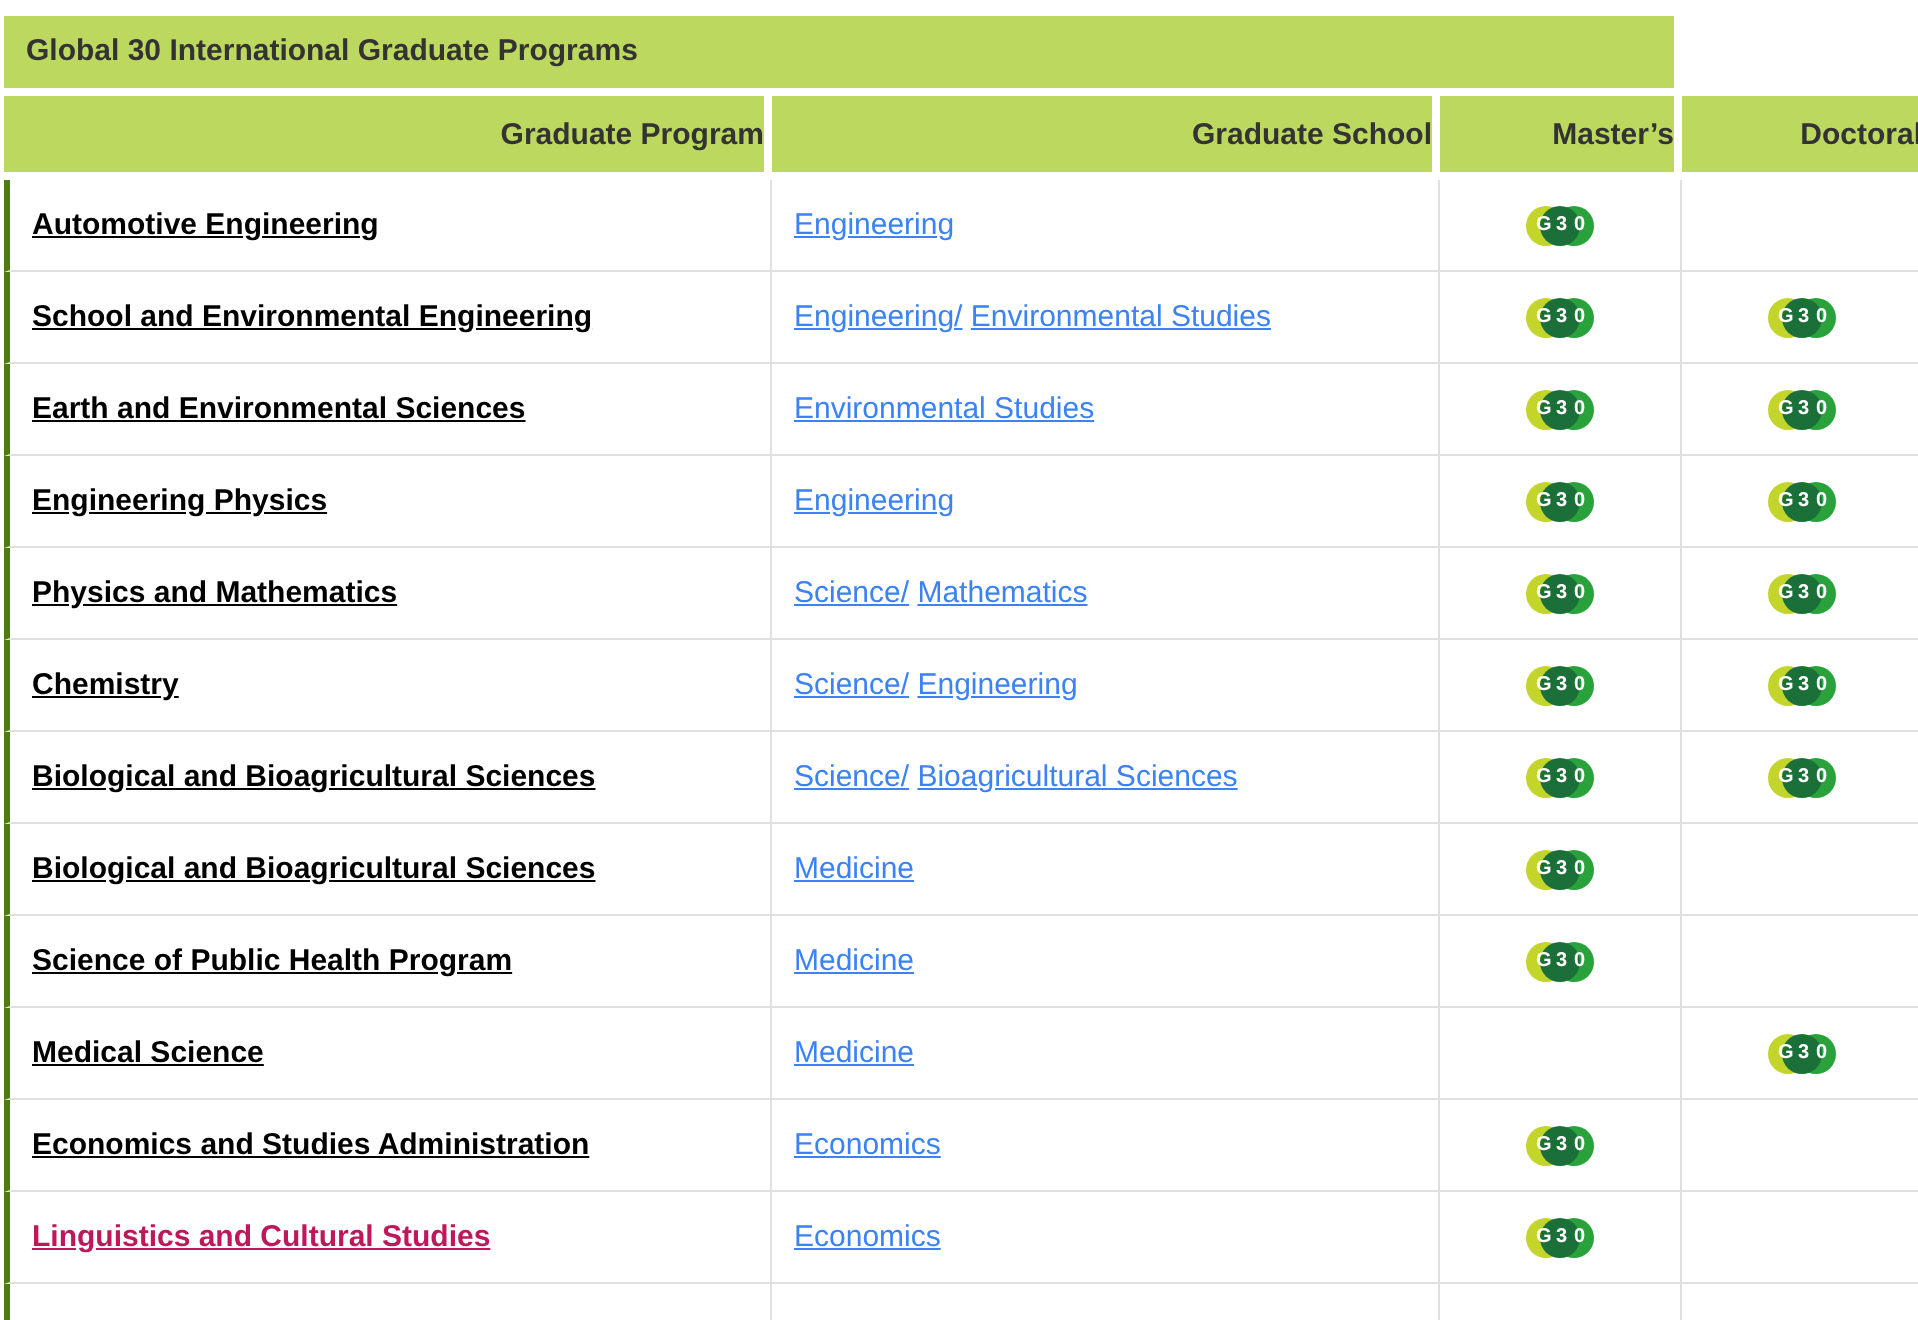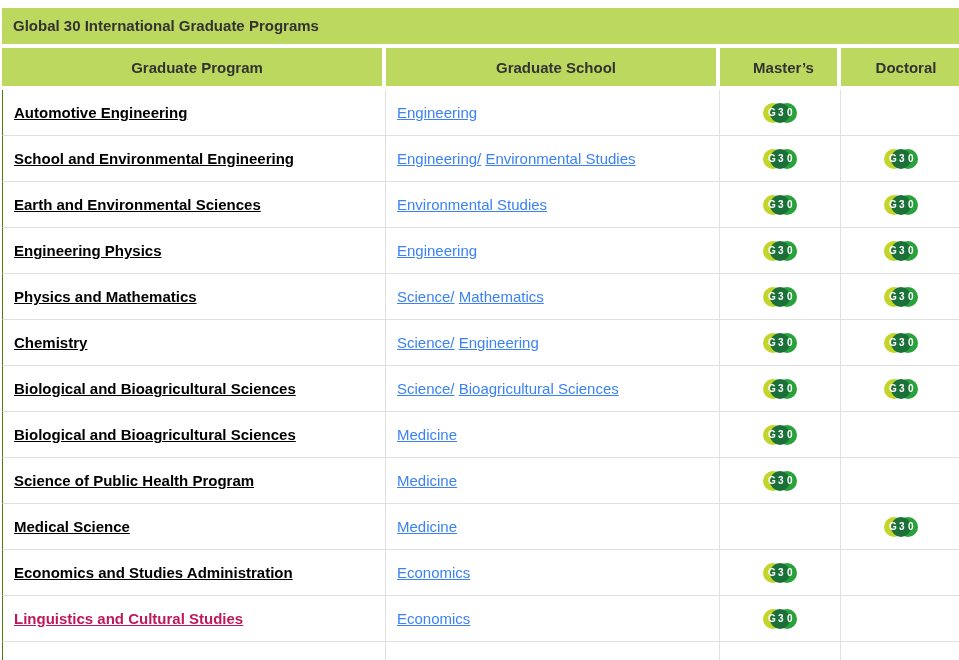--- a/index.html
+++ b/index.html
@@ -6,38 +6,38 @@
   body {
     width:959px; height:660px; overflow:hidden; background:#ffffff;
     font-family:"Liberation Sans", sans-serif; position:relative;
   }
   .wrap { position:absolute; left:2px; top:8px; width:957px; }
 
   .title-bar {
     background:#bdd85f; height:36px; line-height:36px;
     padding-left:11px; box-sizing:border-box;
     font-weight:bold; font-size:15px; color:#333333;
-    margin-bottom:4px; width:957px;
+    margin-bottom:4px; width:835px;
   }
 
   table { border-collapse:separate; border-spacing:0; table-layout:fixed; width:959px; }
 
   thead th {
     background:#bdd85f; height:42px; box-sizing:border-box;
-    font-size:15px; font-weight:bold; color:#333333; text-align:center;
+    font-size:15px; font-weight:bold; color:#333333; text-align:right;
     padding:0 0 0 10px; border-bottom:4px solid #ffffff; border-right:4px solid #ffffff;
   }
   thead th:last-child { border-right:none; }
 
   tbody td {
     background:#ffffff; height:46px; box-sizing:border-box;
     border-bottom:1px solid #e0e0e0; border-right:1px solid #e0e0e0;
     padding:0 0 0 11px; font-size:15px; vertical-align:middle;
   }
-  tbody td:first-child { border-left:1px solid #4d7c0f;margin-left:44px; }
+  tbody td:first-child { border-left:3px solid #4d7c0f;margin-left:44px; }
   tbody td:last-child { border-right:none; }
   tbody td.badge-cell { text-align:center; padding:0; }
 
   a.program { color:#000000; font-weight:bold; text-decoration:underline; cursor:pointer; }
   a.program.muted { color:#be185d; }
   a.school  { color:#3b82f6; text-decoration:underline; cursor:pointer; }
 
   
   .g30 { display:inline-block; position:relative; width:34px; height:20px; vertical-align:middle; }
   .g30 i { position:absolute; top:0; width:20px; height:20px; border-radius:50%; }

